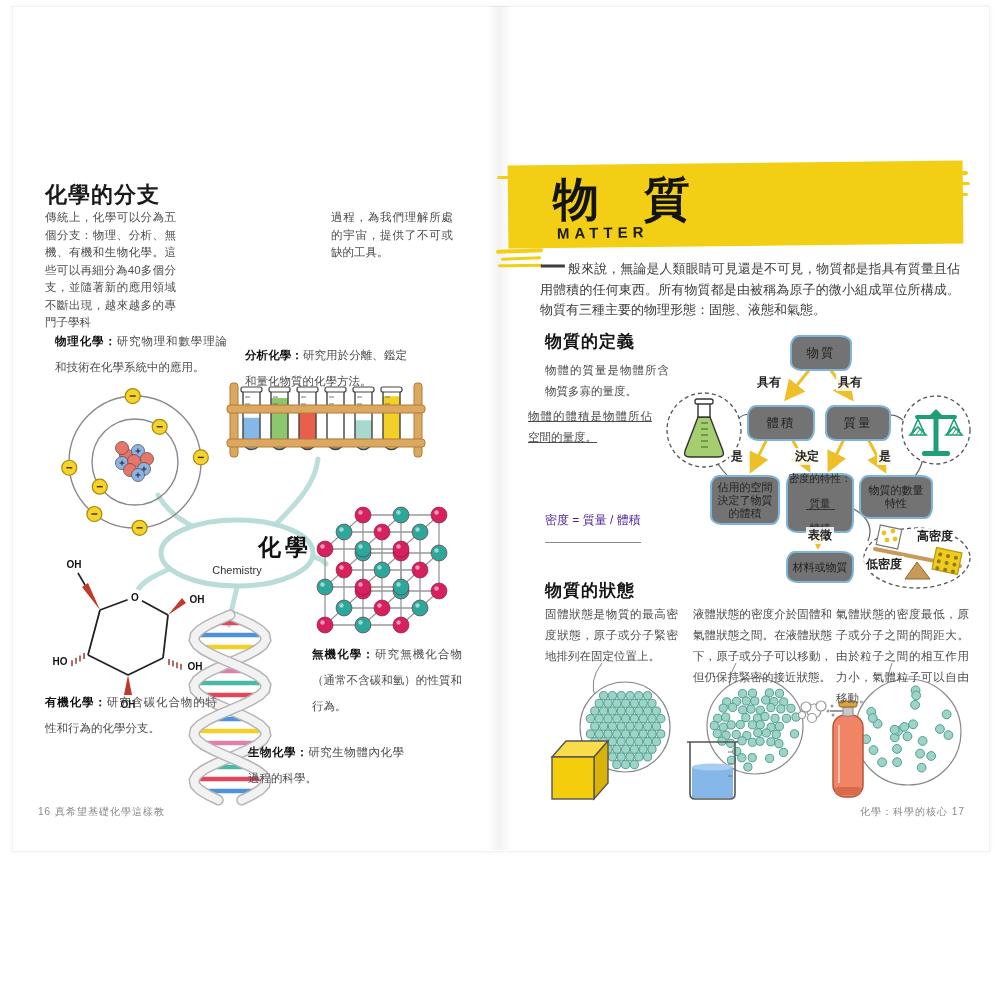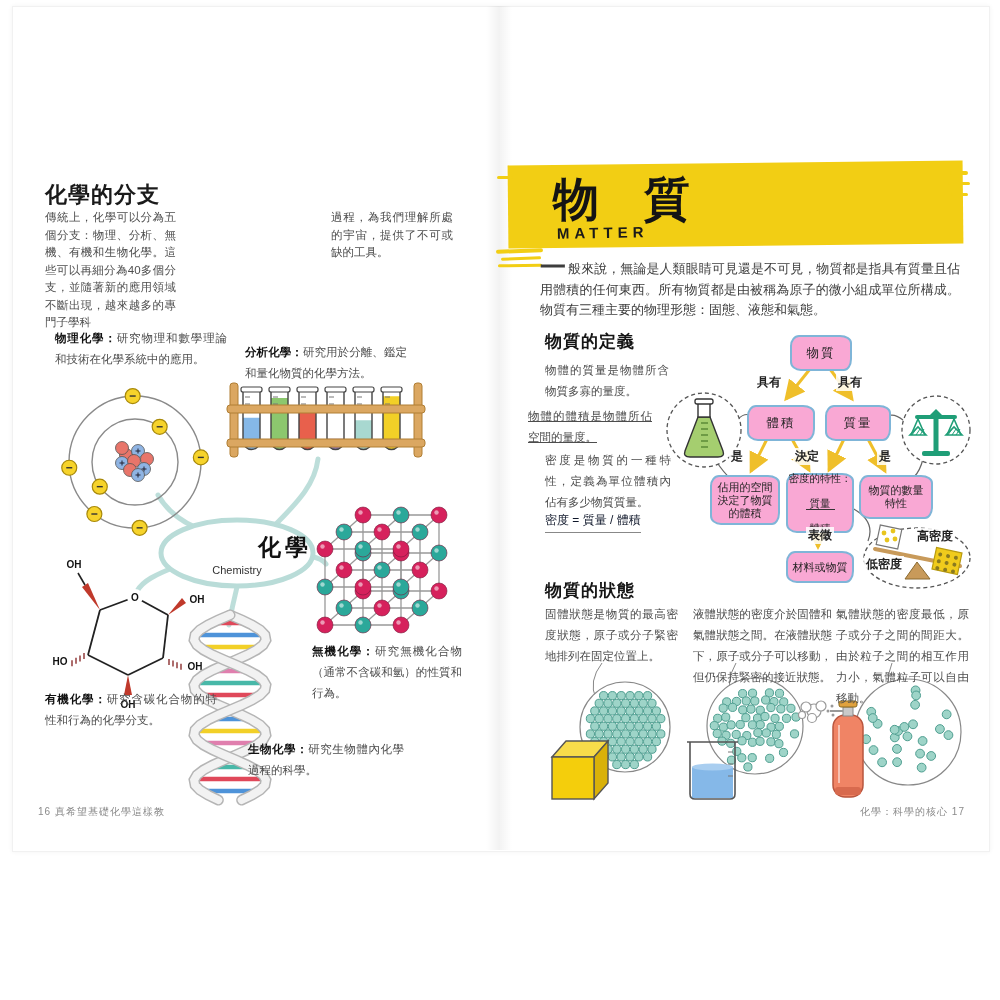--- a/index.html
+++ b/index.html
@@ -9,39 +9,39 @@
   .spread{position:absolute;left:12px;top:6px;width:976px;height:844px;background:#fff;
           border:1px solid #f1f1f1;box-shadow:0 0 5px rgba(0,0,0,.05);}
   .gutter{position:absolute;left:486px;top:6px;width:26px;height:844px;z-index:0;
           background:linear-gradient(90deg,rgba(0,0,0,0) 0%,rgba(0,0,0,.05) 50%,rgba(0,0,0,0) 100%);}
   svg{position:absolute;overflow:visible;}
   .z1{z-index:1;} .z2{z-index:2;} .z3{z-index:3;}
 
   
   .page-heading{font-size:22px;font-weight:bold;color:#1a1a1a;letter-spacing:1px;}
   .col{font-size:11.5px;line-height:17.5px;color:#4d4d4d;text-align:justify;}
-  .branch{font-size:11.5px;line-height:21px;color:#4d4d4d;text-align:justify;}
+  .branch{font-size:11.5px;line-height:26px;color:#4d4d4d;text-align:justify;}
   .branch b{color:#111;}
   .hub{width:150px;text-align:center;}
   .hub .zh{font-size:23px;font-weight:bold;color:#111;letter-spacing:4px;text-align:right;}
   .hub .en{font-size:11px;color:#333;margin-top:1px;}
   .footer{font-size:10px;color:#8a8a8a;font-family:Liberation Sans, sans-serif;letter-spacing:1px;}
 
   
   .banner{background:#F2CE14;transform:rotate(-0.6deg);}
   .scribble{background:#F2CE14;border-radius:2px;}
   .big-title{font-size:46px;font-weight:900;color:#141414;letter-spacing:16px;line-height:1;}
   .sub-title{font-size:15px;font-weight:bold;color:#1a1a1a;letter-spacing:5px;transform:rotate(-1deg);}
   .intro{font-size:13px;line-height:19.5px;color:#3d3d3d;text-align:justify;}
   .dropcap{font-size:26px;font-weight:bold;line-height:1;vertical-align:-3px;letter-spacing:2px;}
   .sec-heading{font-size:17px;font-weight:bold;color:#151515;letter-spacing:1px;}
   .para{font-size:11.5px;line-height:21px;color:#4d4d4d;text-align:justify;}
-  .formula{font-size:12px;color:#0f172a;border-bottom:1px solid #888;padding-bottom:3px;}
-
-  .flow-box{border:2px solid #7FB5D8;background:#f9a8d4;border-radius:9px 12px 8px 11px/11px 8px 12px 9px;
+  .formula{font-size:12px;color:#4c1d95;border-bottom:1px solid #888;padding-bottom:13px;}
+
+  .flow-box{border:2px solid #7FB5D8;background:#737373;border-radius:9px 12px 8px 11px/11px 8px 12px 9px;
             display:flex;align-items:center;justify-content:center;text-align:center;
             font-size:11px;line-height:13px;color:#222;white-space:pre-line;}
   .flow-box.big{font-size:12.5px;letter-spacing:2px;}
   .flow-label{font-size:12px;font-weight:bold;color:#222;background:rgba(255,255,255,.85);padding:0 2px;}
   .frac{display:inline-block;text-align:center;font-size:10.5px;line-height:12px;}
   .frac .num{display:block;border-bottom:1px solid #333;padding:0 4px;}
   .dens-title{font-size:10.5px;line-height:13px;}
 </style>
 </head>
 <body>
@@ -331,21 +331,20 @@
   <div class="abs big-title z2" style="left:553px;top:176px;">物 質</div>
   <div class="abs sub-title z2" style="left:557px;top:224px;">MATTER</div>
 
   <div class="abs intro z2" style="left:540px;top:254px;width:420px;">
     <span class="dropcap">一</span><span>般來說，無論是人類眼睛可見還是不可見，物質都是指具有質量且佔用體積的任何東西。所有物質都是由被稱為原子的微小組成單位所構成。物質有三種主要的物理形態：固態、液態和氣態。</span>
   </div>
 
   <div class="abs sec-heading z2" style="left:545px;top:330px;">物質的定義</div>
   <div class="abs para z2" style="left:545px;top:360px;width:124px;">物體的質量是物體所含物質多寡的量度。</div>
   <div class="abs para z2" style="left:528px;top:406px;width:124px;text-decoration:underline;">物體的體積是物體所佔空間的量度。</div>
-  <div class="abs para z2" style="left:545px;top:450px;width:126px;">密度是物質的一種特性，定義為單位體積內佔有多少物質質量。</div>
   <div class="abs formula z2" style="left:545px;top:512px;">密度 = 質量 / 體積</div>
 
   <svg id="flow-svg" class="z1" style="left:672px;top:325px;" width="302" height="275" viewBox="0 0 302 275">
       <defs>
         <marker id="arrY" markerWidth="8" markerHeight="8" refX="6" refY="3.5" orient="auto">
           <polygon points="0,0 7,3.5 0,7" fill="#EFBF2A"></polygon>
         </marker>
       </defs>
       <g>
         <path d="M138,44 L114,74" fill="none" stroke="#EFBF2A" stroke-width="3" marker-end="url(#arrY)"></path>

